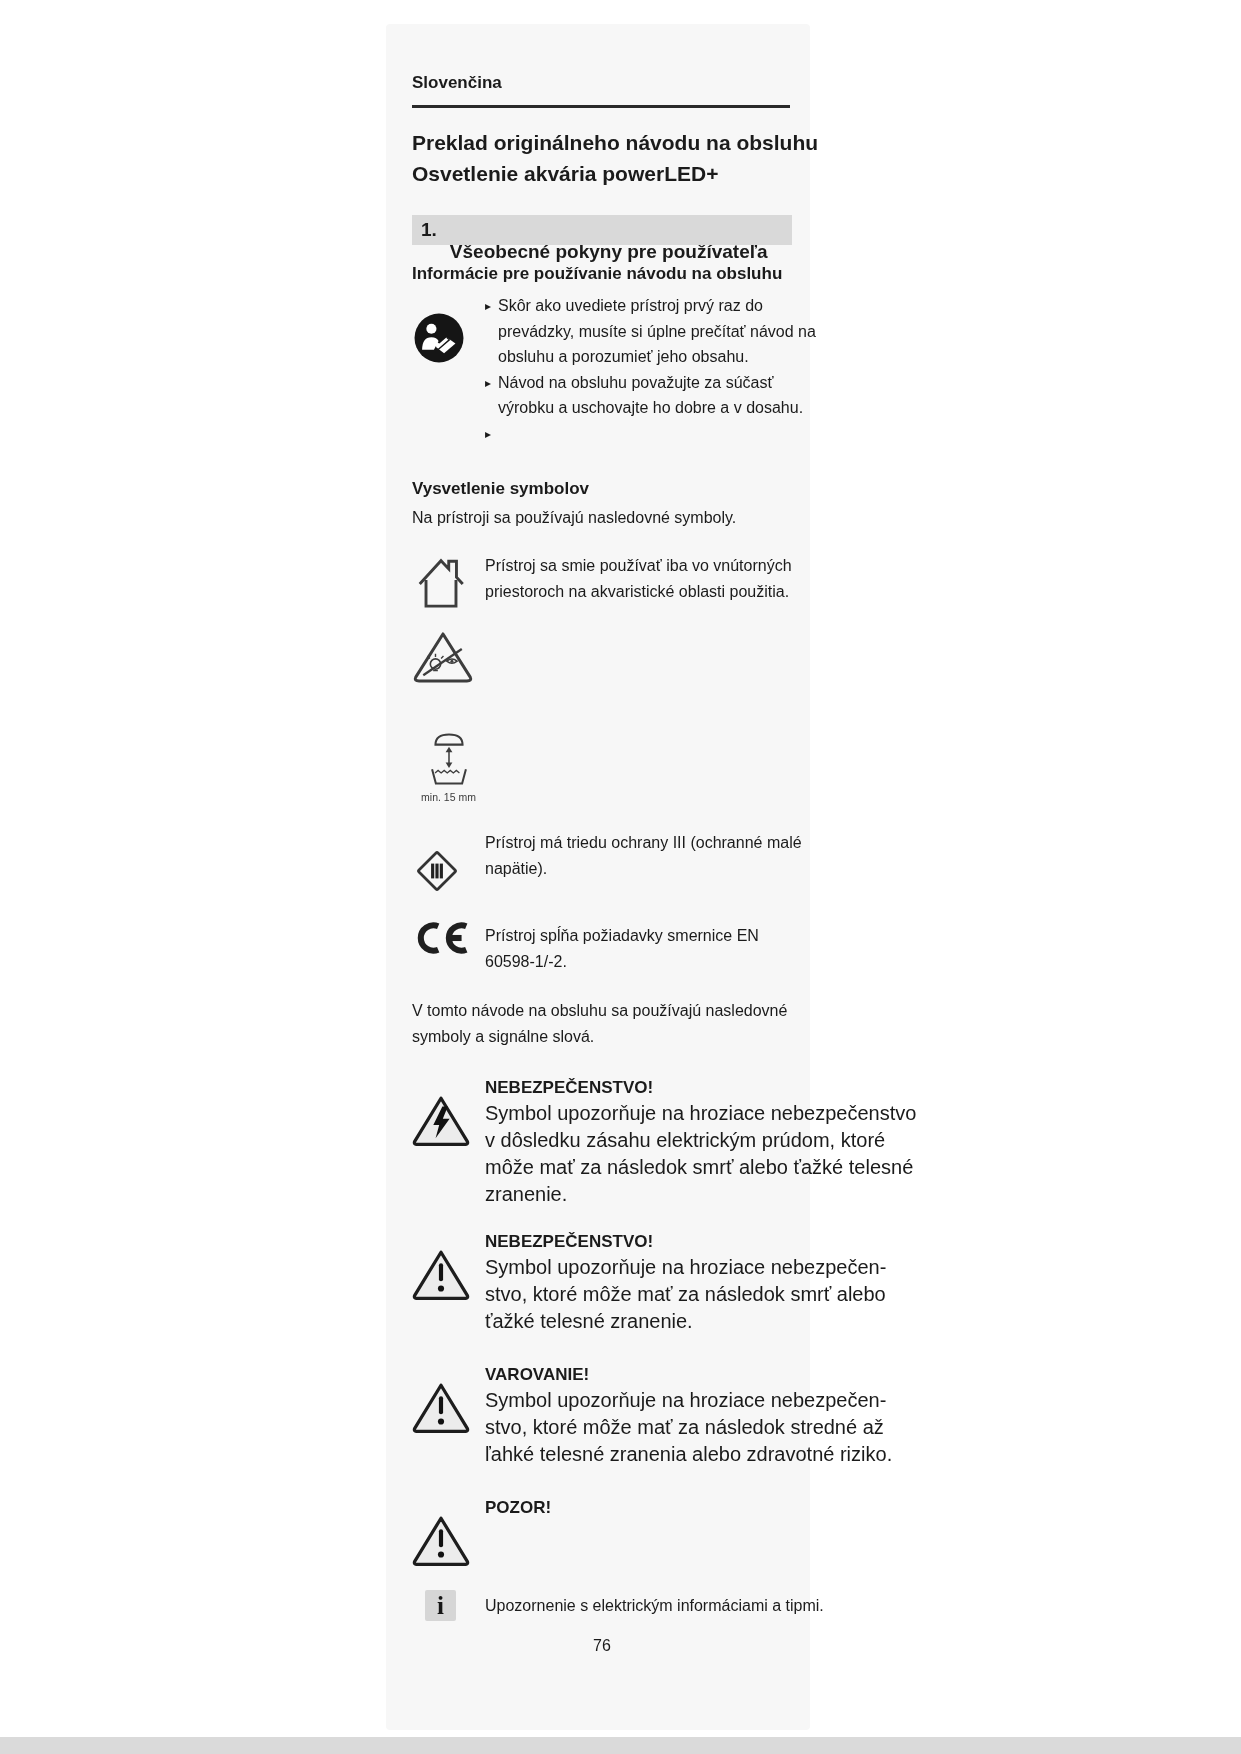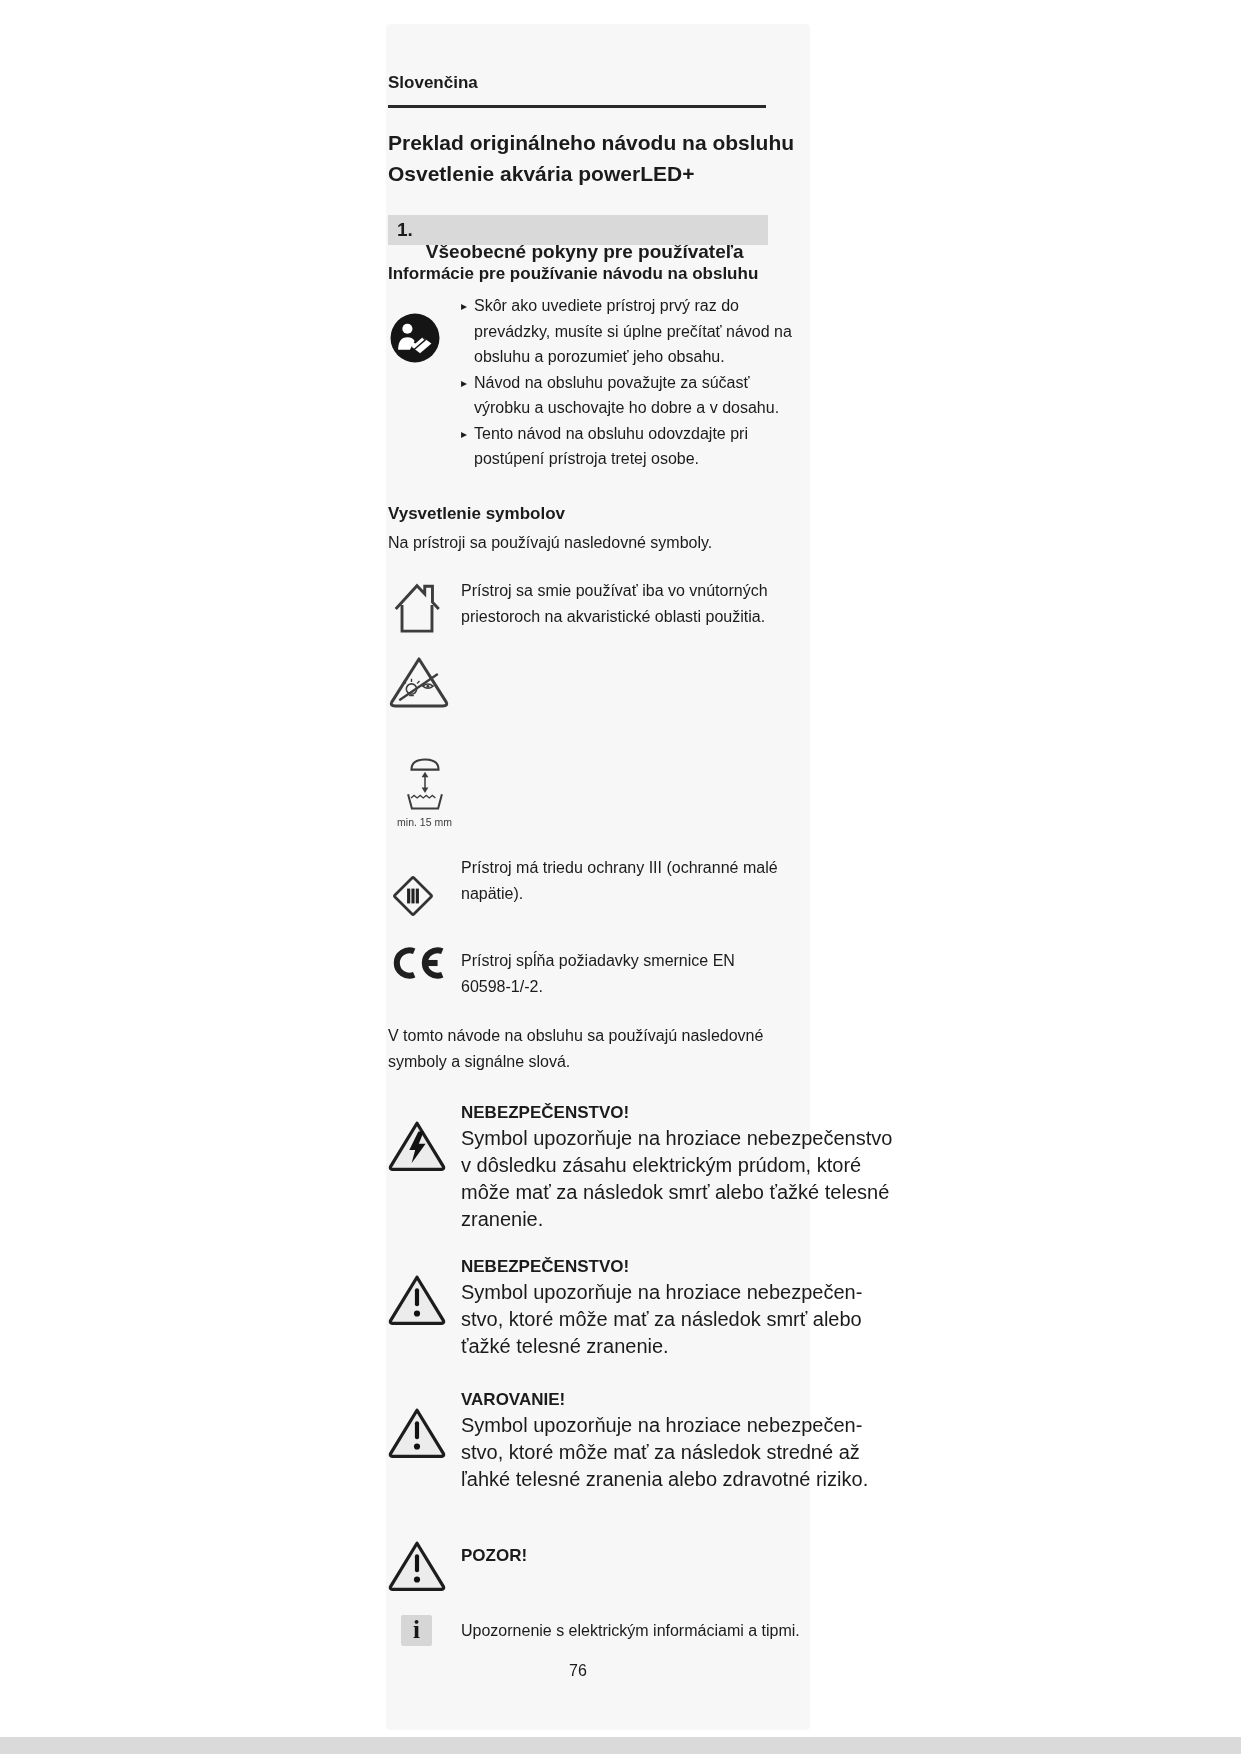--- a/index.html
+++ b/index.html
@@ -13,21 +13,21 @@
   }
   .scan-tint{
     position:absolute;left:386px;top:24px;width:424px;height:1706px;
     background:#f7f7f7;border-radius:4px;
   }
   .scan-bottom-strip{
     position:absolute;left:0;top:1737px;width:1241px;height:17px;
     background:#dadada;
   }
   .content{
-    position:absolute;left:388px;top:62px;width:380px;
+    position:absolute;left:412px;top:62px;width:380px;
   }
   .pre{white-space:pre;}
   .lang-label{
     margin-top:10px;font-size:17px;font-weight:bold;line-height:21px;
   }
   .rule{
     margin-top:12px;height:3px;background:#2a2a2a;width:378px;
   }
   .doc-title{
     margin-top:19px;font-size:21px;font-weight:bold;line-height:31px;
@@ -53,21 +53,21 @@
   .sym-lead{margin-top:7px;font-size:16px;line-height:22px;}
   .sym-row-house{margin-top:22px;}
   .sym-row-eye{margin-top:16px;}
   .sym-row-min15{margin-top:26px;}
   .sym-row-class3{margin-top:25px;}
   .sym-row-ce{margin-top:25px;}
   .sig-lead{margin-top:23px;font-size:16px;line-height:26px;}
   .dan-row-1{margin-top:26px;}
   .dan-row-2{margin-top:22px;}
   .dan-row-3{margin-top:28px;}
-  .dan-row-4{margin-top:28px;align-items:center;}
+  .dan-row-4{margin-top:28px;}
   .info-row{margin-top:22px;align-items:flex-start;}
   .dan-title{font-size:17px;font-weight:bold;line-height:24px;}
   .dan-body{font-size:20px;line-height:27px;}
   .txt-pad{padding-top:2px;}
   .icon-house{margin-left:0px;margin-top:2px;}
   .icon-eye{margin-left:0px;margin-top:2px;}
   .icon-min15{margin-left:4px;margin-top:2px;width:48px;text-align:center;}
   .icon-min15 .caption{display:block;font-size:10.5px;color:#3c3c3c;margin-top:1px;white-space:nowrap;}
   .icon-class3{margin-left:4px;margin-top:0px;}
   .icon-ce{margin-left:0px;margin-top:4px;}
@@ -127,22 +127,20 @@
 prevádzky, musíte si úplne prečítať návod na
 obsluhu a porozumieť jeho obsahu.</span>
           </li>
           <li>
             <span class="marker">▸</span>
             <span class="pre">Návod na obsluhu považujte za súčasť
 výrobku a uschovajte ho dobre a v dosahu.</span>
           </li>
           <li>
             <span class="marker">▸</span>
-            <span class="pre">Tento návod na obsluhu odovzdajte pri
-postúpení prístroja tretej osobe.</span>
           </li>
         </ul>
       </div>
     </div>
 
     <div class="subhead sym-heading">Vysvetlenie symbolov</div>
     <div class="sym-lead">Na prístroji sa používajú nasledovné symboly.</div>
 
     <div class="row sym-row-house">
       <div class="icon-col">

